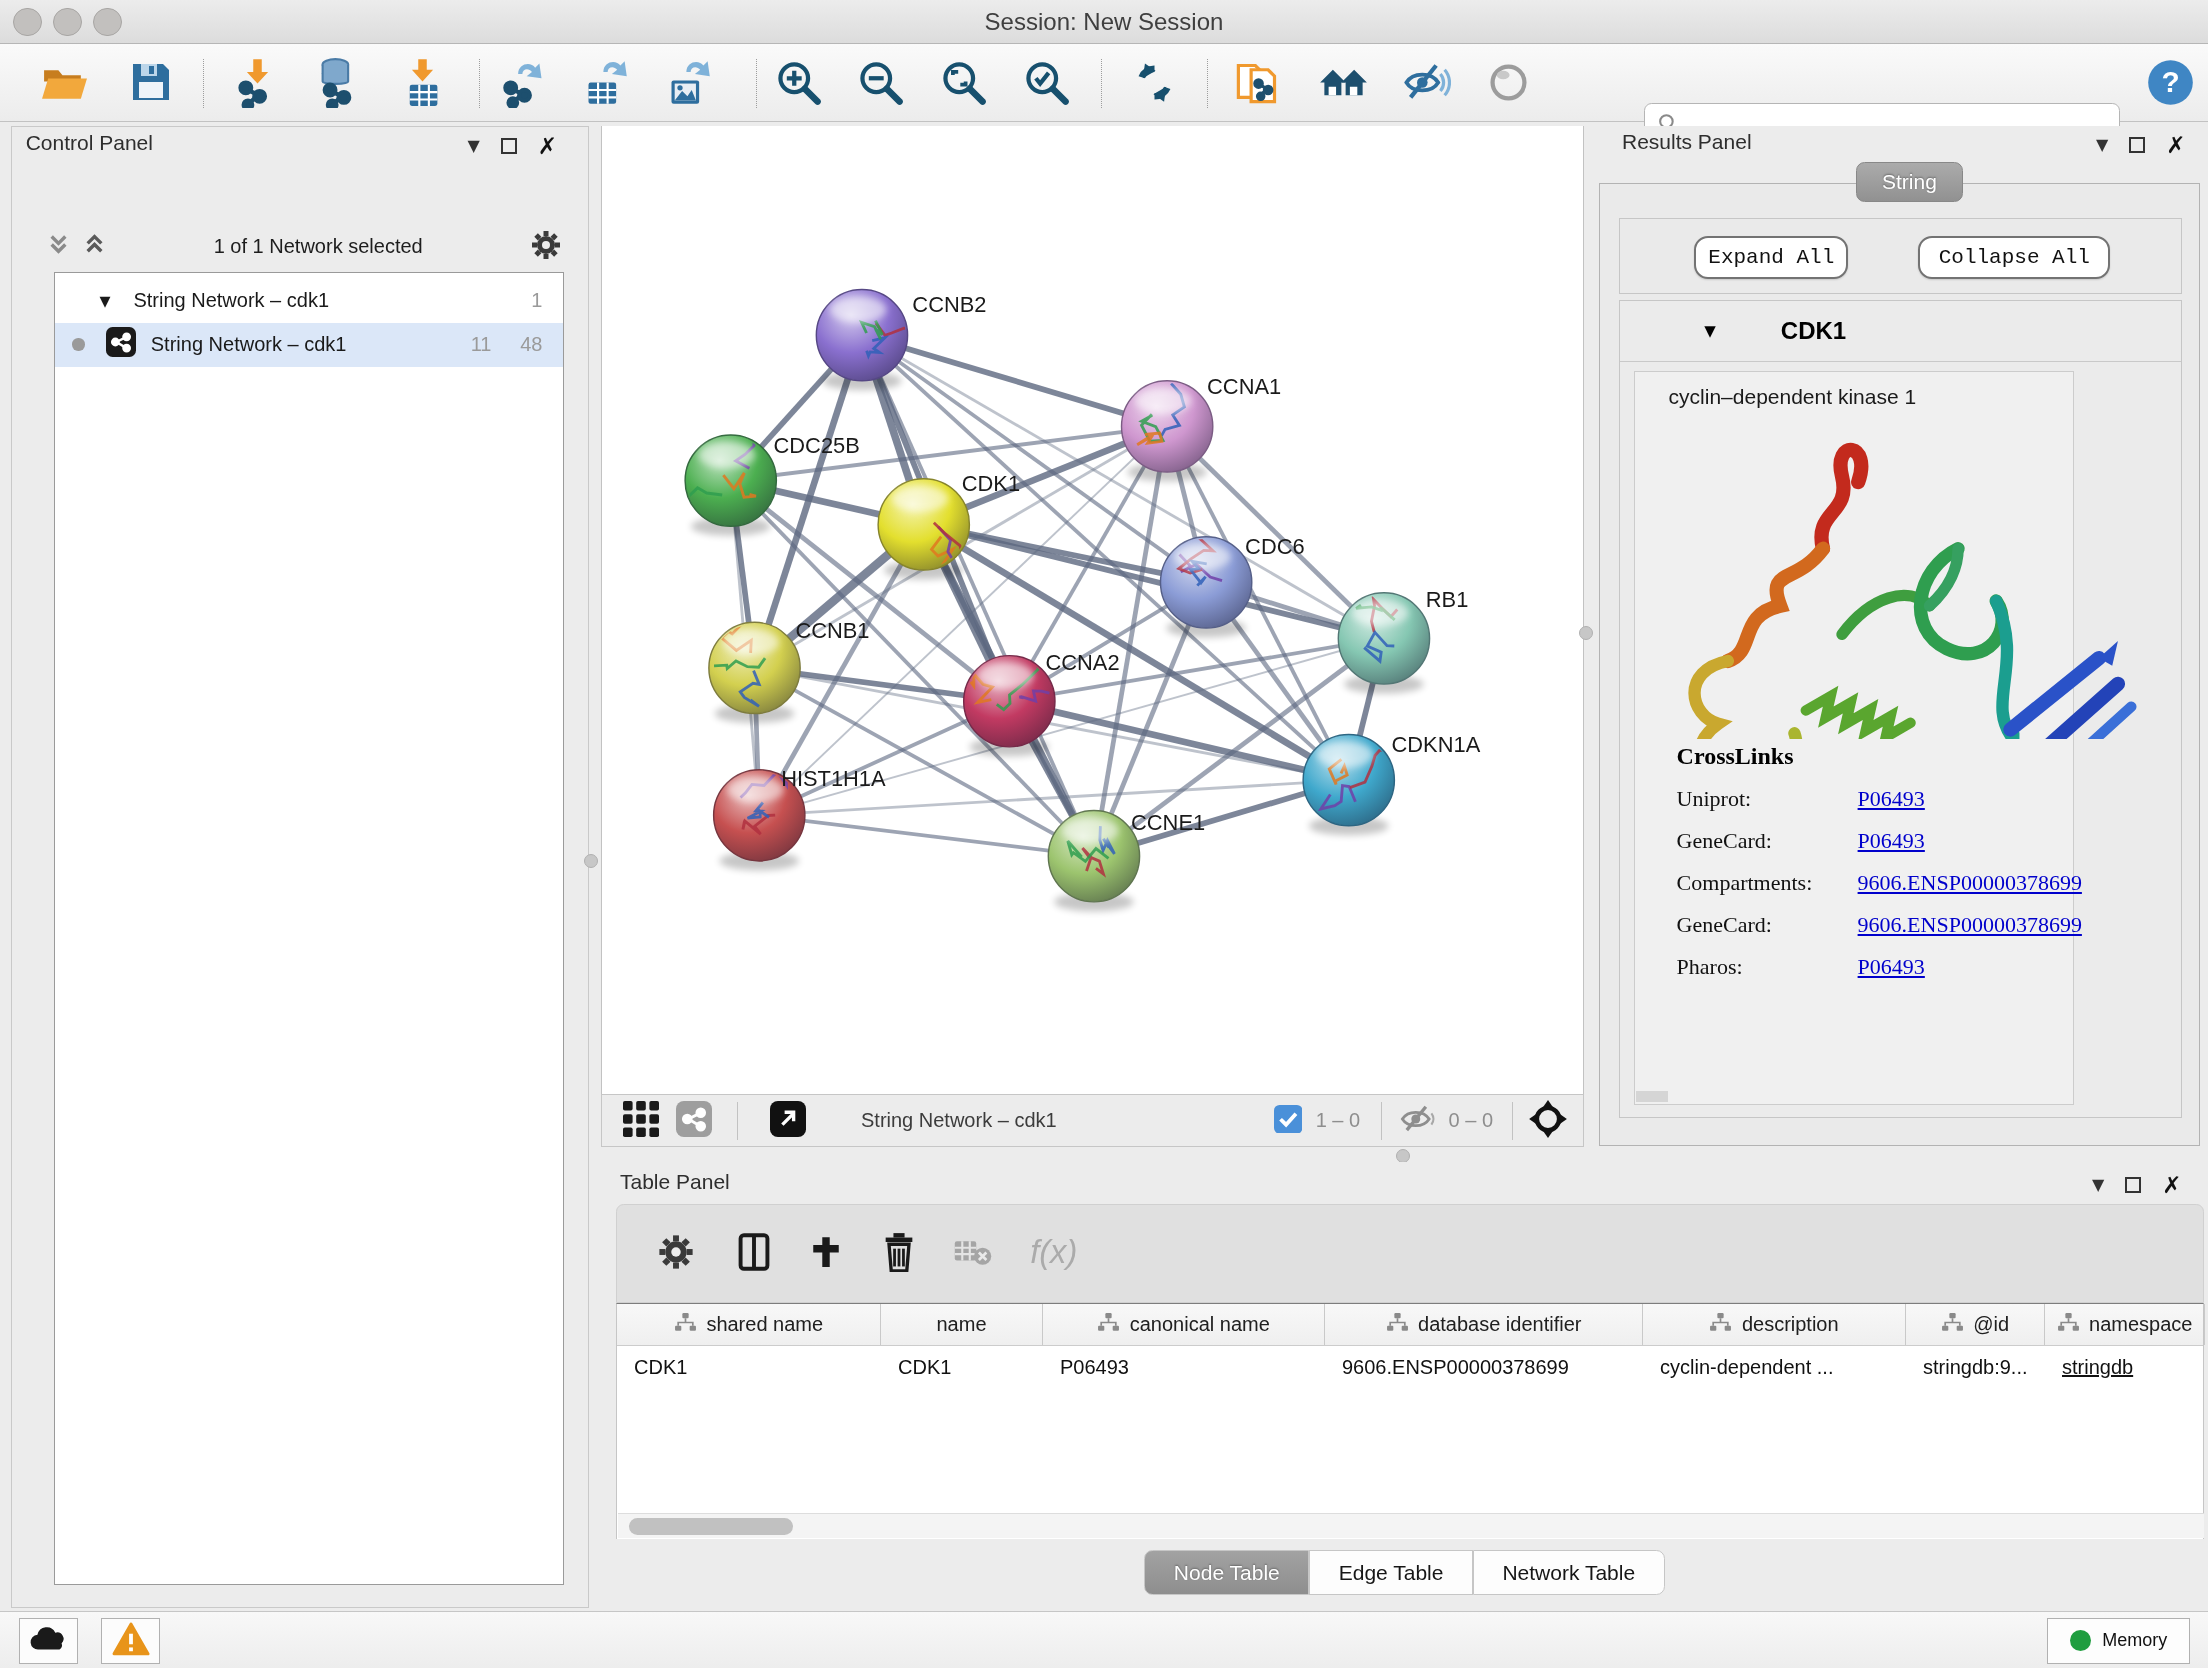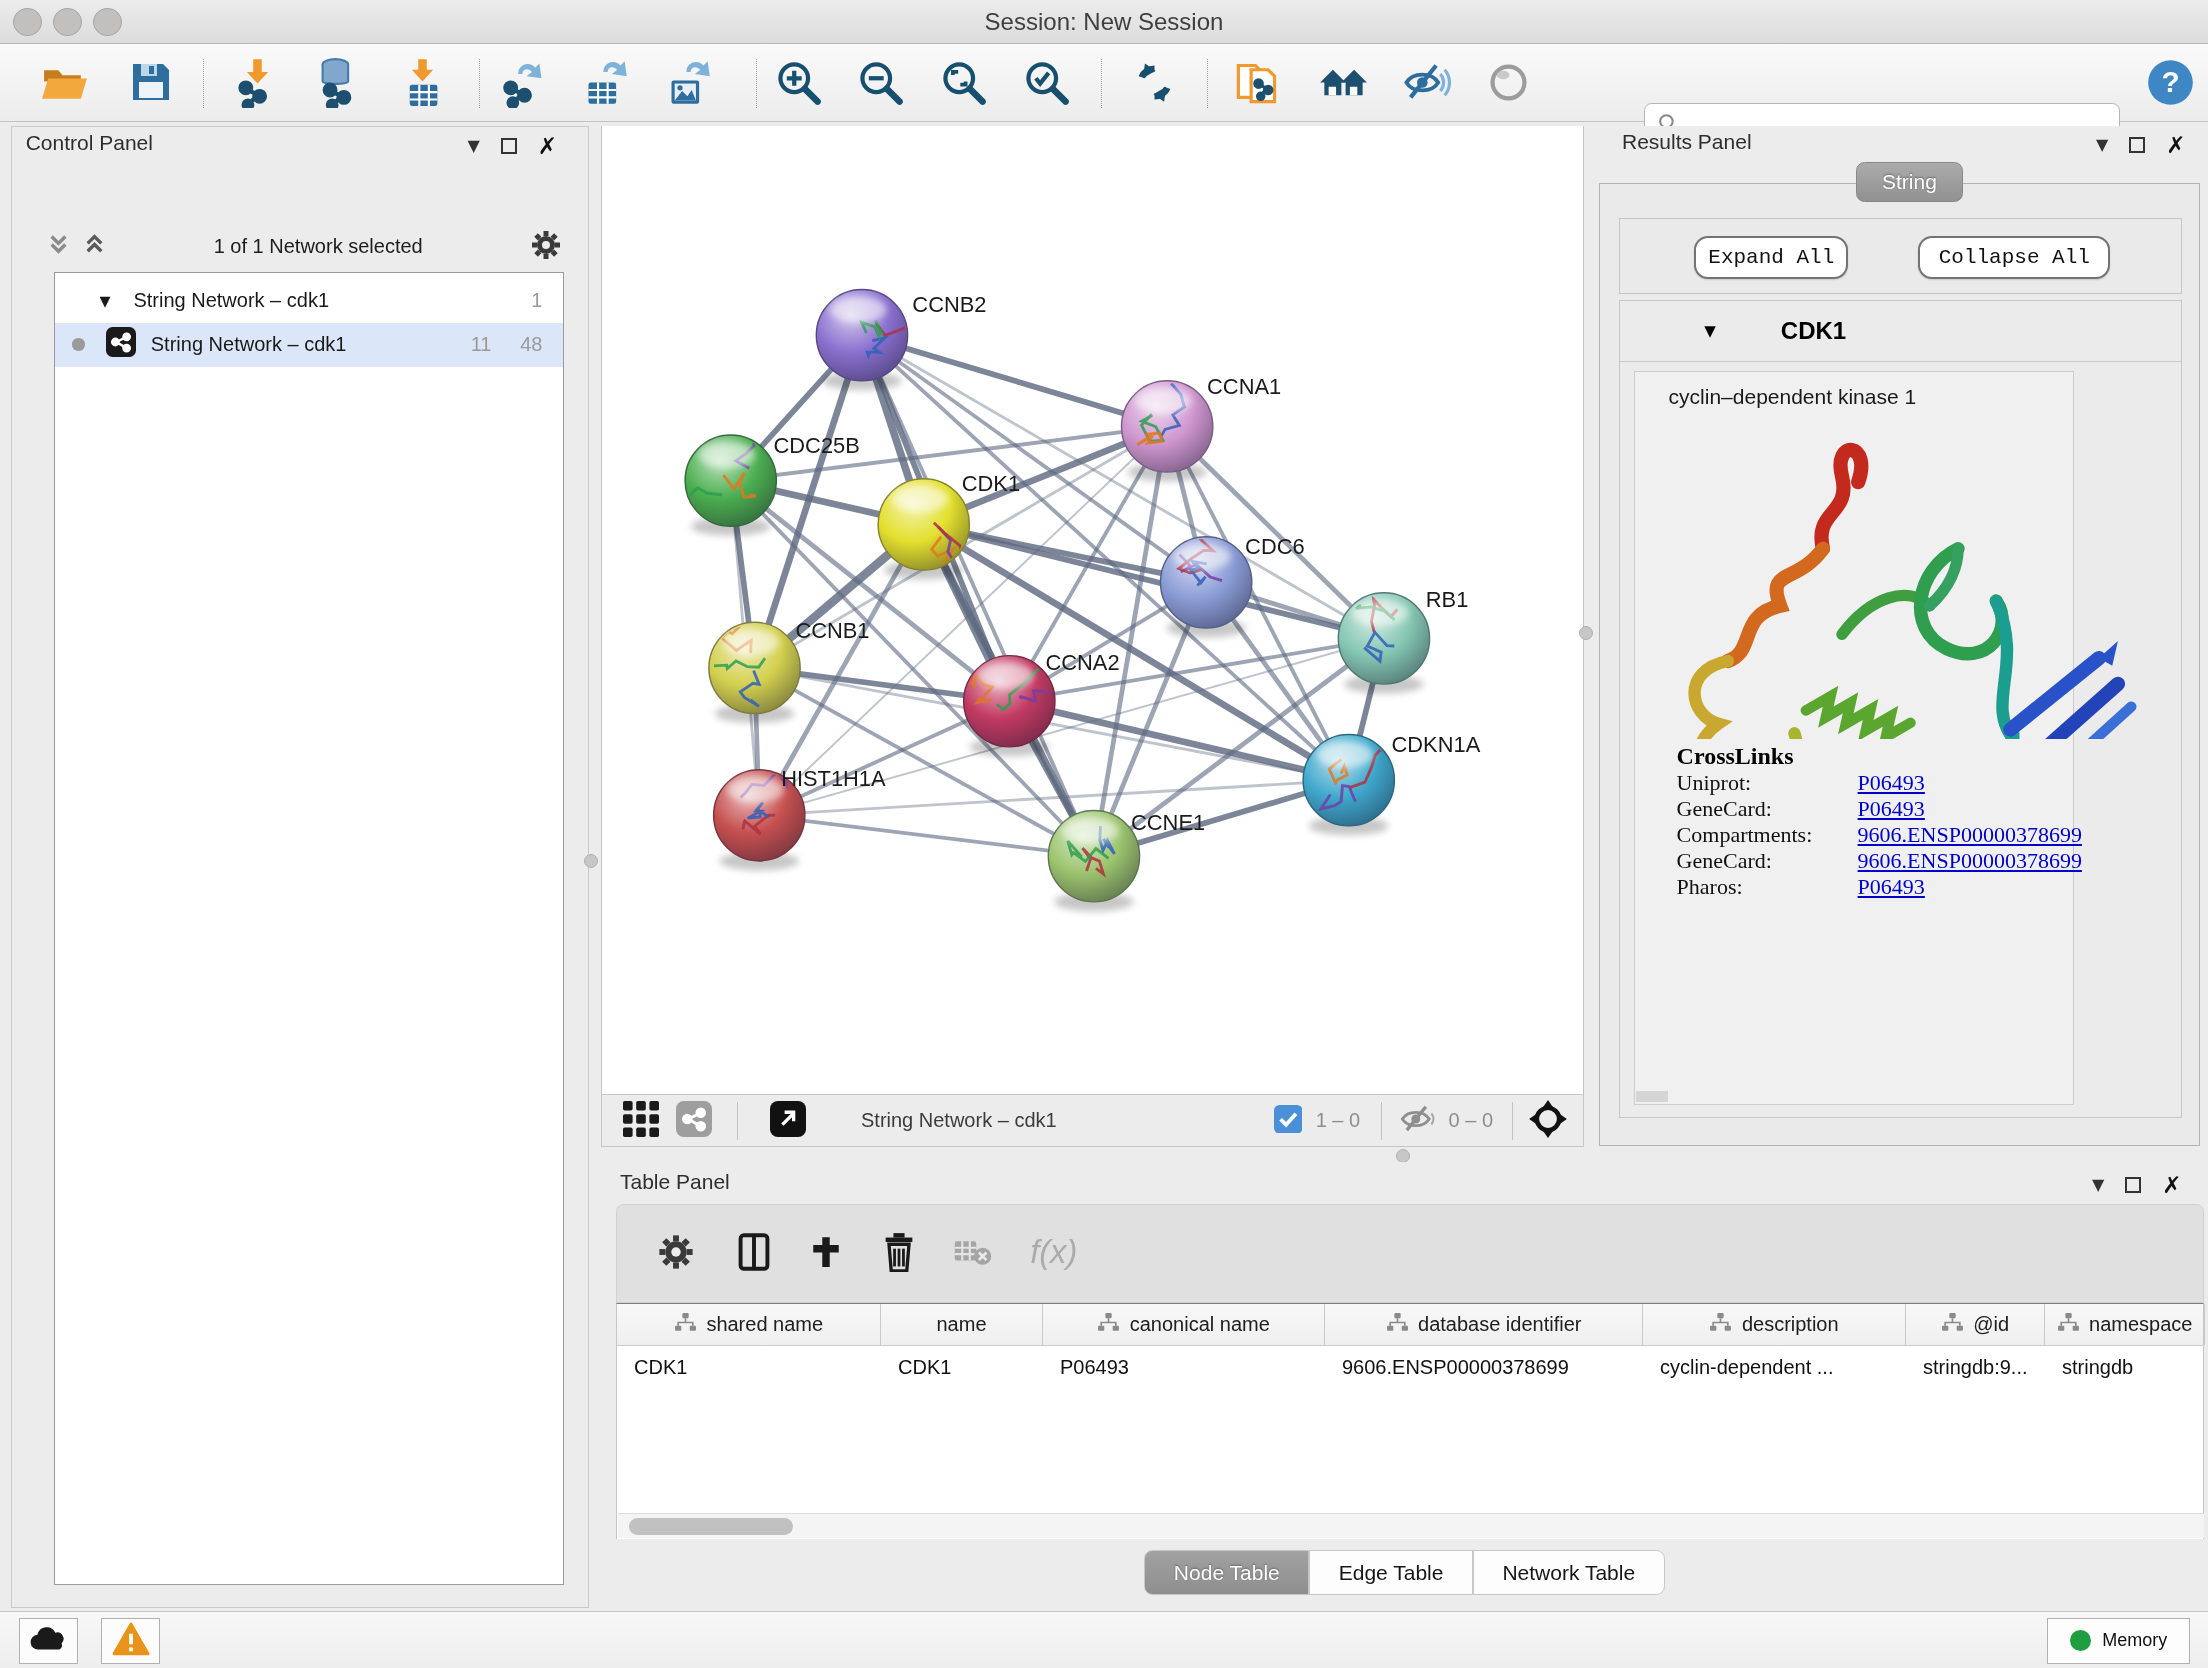--- a/index.html
+++ b/index.html
@@ -72,21 +72,21 @@
     display:flex; align-items:center; justify-content:center;font-family:Liberation Mono, monospace; }
   .rp-box2 { position:absolute; left:19px; top:116px; width:563px; height:818px;
     border:1px solid #c6c6c6; background:#ebebeb; }
   .rp-cdk-row { position:absolute; left:0; top:0; width:100%; height:61px; border-bottom:1.9px solid #c9c9c9;
     display:flex; align-items:center; }
   .rp-inner { position:absolute; left:13.3px; top:70px; width:440px; height:734px;
     background:#f0f0f0; border:1px solid #cccccc; }
   .rp-desc { position:absolute; left:34px; top:13.3px; font-size:21px; color:#1a1a1a; }
   .crosslinks { position:absolute; left:42px; top:371px; font-family:"Liberation Serif", serif; }
   .cl-head { font-size:24px; font-weight:bold; color:#000; }
-  .cl-row { display:flex; margin-top:0; font-size:22px; }
+  .cl-row { display:flex; margin-top:16px; font-size:22px; }
   .cl-label { width:181px; color:#111; }
   .cl-link { color:#0000cc; text-decoration:underline; }
 
   
   .table-panel { position:absolute; left:601px; top:1162px; width:1607px; height:445px; background:#ececec; }
   .tp-header { position:absolute; left:19px; top:7.6px; }
   .tp-toolbar { position:absolute; left:15px; top:42px; width:1588px; height:99px;
     background:#e0e0e0; border:1px solid #d0d0d0; border-radius:7.6px 7.6px 0 0; display:flex; align-items:center; }
   .tp-table { position:absolute; left:15px; top:141px; width:1588px; height:236px; background:#fff;
     border-top:1.9px solid #7d7d7d; border-left:1px solid #c6c6c6; border-right:1px solid #c6c6c6; }
@@ -895,21 +895,21 @@
             <span>namespace</span>
           </div>
         </div>
       <div class="td-row" id="table-row">
           <div class="td-cell" style="flex: 0 0 264px;">CDK1</div>
           <div class="td-cell" style="flex: 0 0 162px;">CDK1</div>
           <div class="td-cell" style="flex: 0 0 282px;">P06493</div>
           <div class="td-cell" style="flex: 0 0 318px;">9606.ENSP00000378699</div>
           <div class="td-cell" style="flex: 0 0 263px;">cyclin-dependent ...</div>
           <div class="td-cell" style="flex: 0 0 139px;">stringdb:9...</div>
-          <div class="td-cell" style="flex: 0 0 160px;">stringdb</div>
+          <div class="td-cell" style="flex: 0 0 160px; text-decoration: underline;">stringdb</div>
         </div>
       <div class="hscroll">
         <div class="hthumb"></div>
       </div>
     </div>
     <div class="tp-tabs" id="table-tabs">
         <div class="tp-tab sel">Node Table</div>
         <div class="tp-tab">Edge Table</div>
         <div class="tp-tab">Network Table</div>
       </div>

